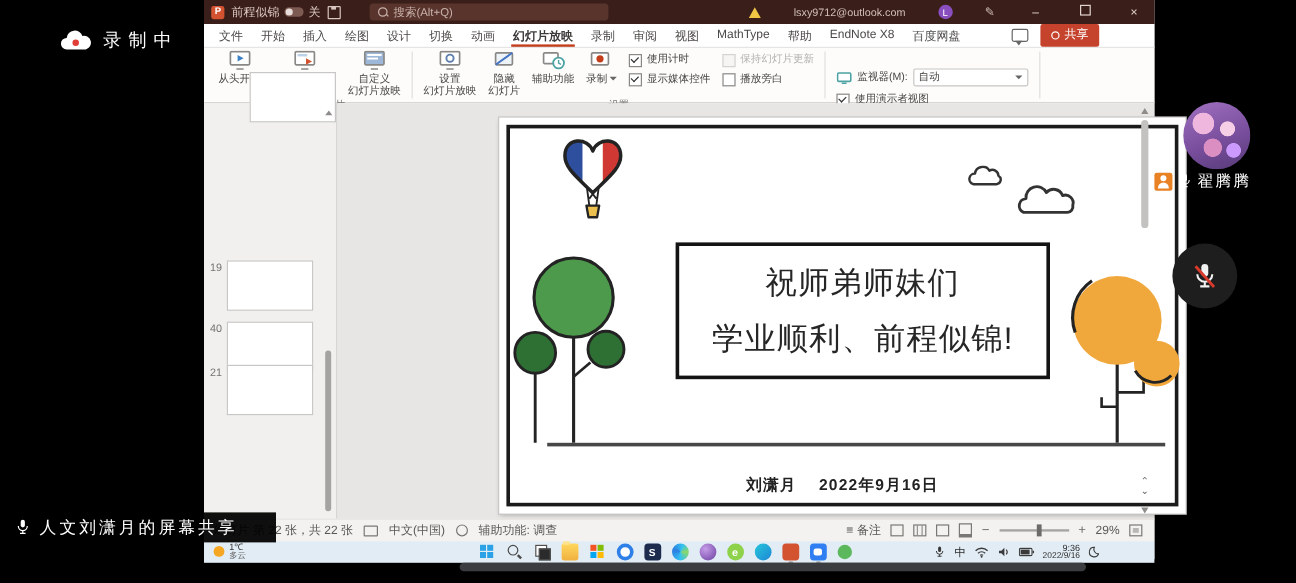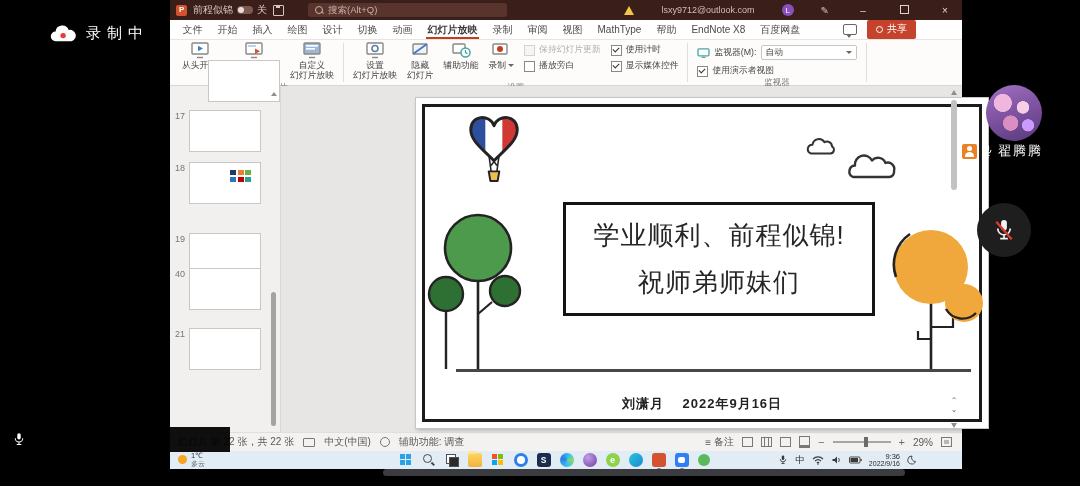--- a/index.html
+++ b/index.html
@@ -70,21 +70,21 @@
   .rbtn{display:flex;flex-direction:column;align-items:center;padding:1px 4px;font-size:8.8px;color:#464542;line-height:1.18;text-align:center;}
   .rbtn .lbl{white-space:pre-line;}
   .rbtn svg{margin-bottom:1px;}
   .caret{display:inline-block;border-left:3px solid transparent;border-right:3px solid transparent;border-top:3.5px solid #666;margin-left:2px;vertical-align:1px;}
   .cbcol{display:flex;flex-direction:column;gap:4px;padding:3px 4px 0;}
   .cb{display:flex;align-items:center;gap:4px;font-size:8.8px;color:#464542;white-space:nowrap;}
   .cb .box{width:9px;height:9px;border:1px solid #8a8886;background:#fff;position:relative;flex:0 0 auto;}
   .cb.checked .box::after{content:"";position:absolute;left:1px;top:1.5px;width:5px;height:3px;border-left:1.4px solid #333;border-bottom:1.4px solid #333;transform:rotate(-45deg);}
   .cb.disabled{color:#b3b1af;}
   .cb.disabled .box{border-color:#d5d3d1;background:#f6f5f4;}
-  .moncol{display:flex;flex-direction:column;gap:5px;padding:4px 4px 0;}
+  .moncol{display:flex;flex-direction:column;gap:5px;padding:16px 4px 0;}
   .monrow{display:flex;align-items:center;gap:4px;font-size:8.8px;color:#464542;white-space:nowrap;}
   .mon-dd{border:1px solid #c8c6c4;background:#fff;min-width:86px;height:13px;display:flex;align-items:center;justify-content:space-between;padding:0 4px;border-radius:2px;}
   
   .workspace{position:relative;height:346px;background:#e8e6e4;display:flex;}
   .thumbs{position:relative;width:110px;background:#f1f0ef;border-right:1px solid #d8d6d4;flex:0 0 auto;}
   .thumb-row{position:absolute;left:0;display:flex;gap:4px;align-items:flex-start;}
   .tnum{width:15px;text-align:right;font-size:9px;color:#767472;padding-top:1px;flex:0 0 auto;}
   .tnum.sel{color:#b7472a;font-weight:bold;}
   .tbox{width:72px;height:42px;background:#fff;border:1px solid #c9c7c5;box-sizing:border-box;padding:3px 4px;overflow:hidden;position:relative;}
   .tbox.sel{border:2px solid #b02a22;}
@@ -307,37 +307,37 @@
             <span class="lbl">辅助功能</span>
           </div>
           <div class="rbtn">
             <svg width="24" height="17" viewBox="0 0 24 17">
               <rect x="4" y="2" width="14" height="10" rx="1" fill="#fff" stroke="#8a8886" stroke-width="1.4"></rect>
               <circle cx="11" cy="7" r="3" fill="#c43e1c"></circle>
             </svg>
             <span class="lbl"><span>录制</span><span class="caret"></span></span>
           </div>
           <div class="cbcol">
+            <div class="cb checked">
+              <span class="box"></span>
+              <span>使用计时</span>
+            </div>
+            <div class="cb checked">
+              <span class="box"></span>
+              <span>显示媒体控件</span>
+            </div>
+          </div>
+          <div class="cbcol">
             <div class="cb disabled">
               <span class="box"></span>
               <span>保持幻灯片更新</span>
             </div>
             <div class="cb">
               <span class="box"></span>
               <span>播放旁白</span>
-            </div>
-          </div>
-          <div class="cbcol">
-            <div class="cb checked">
-              <span class="box"></span>
-              <span>使用计时</span>
-            </div>
-            <div class="cb checked">
-              <span class="box"></span>
-              <span>显示媒体控件</span>
             </div>
           </div>
         </div>
         <div class="rgroup-label">设置</div>
       </div>
       <div class="rsep"></div>
       <div class="rgroup">
         <div class="rgroup-body">
           <div class="moncol">
             <div class="monrow">
@@ -362,61 +362,40 @@
       <div class="rsep"></div>
     </div>
 
     <div class="workspace">
 
       <div class="thumbs">
         <div class="thumb-row" style="top:-26px;left:19px">
           <span class="tnum"></span>
           <span class="tbox"><span class="photo full"></span></span>
         </div>
-        <div class="thumb-row" style="top:24px">
-          <span class="tnum">17</span>
-          <span class="tbox"><span class="mini-head"></span><span class="mini-squig"></span><span class="photo"></span></span>
-        </div>
-        <div class="thumb-row" style="top:76px">
-          <span class="tnum">18</span>
-          <span class="tbox">
-            <span class="mini-head"></span><span class="mini-squig"></span>
-            <span class="ln" style="width:50%"></span><span class="ln" style="width:45%"></span>
-            <span class="ln" style="width:52%"></span><span class="ln" style="width:40%"></span>
-            <span class="ln" style="width:48%"></span><span class="ln" style="width:35%"></span>
-            <span class="grid6">
-                <i class="g1"></i>
-                <i class="g2"></i>
-                <i class="g3"></i>
-                <i class="g4"></i>
-                <i class="g5"></i>
-                <i class="g6"></i>
-              </span>
-          </span>
-        </div>
-        <div class="thumb-row" style="top:147px">
+        <div class="thumb-row" style="top:131px">
           <span class="tnum">19</span>
           <span class="tbox">
             <span class="mini-head"></span><span class="mini-squig"></span>
             <span class="ln" style="width:92%"></span><span class="ln" style="width:85%"></span>
             <span class="ln red" style="width:88%"></span><span class="ln" style="width:90%"></span>
             <span class="ln" style="width:80%"></span><span class="ln" style="width:86%"></span>
             <span class="ln" style="width:70%"></span>
           </span>
         </div>
         <div class="thumb-row" style="top:182px">
           <span class="tnum">40</span>
           <span class="tbox">
             <span class="mini-head"></span><span class="mini-squig"></span>
             <span class="ln" style="width:85%"></span><span class="ln red" style="width:80%"></span>
             <span class="ln" style="width:90%"></span><span class="ln" style="width:60%"></span>
             <span class="ln" style="width:75%"></span>
           </span>
         </div>
-        <div class="thumb-row" style="top:242px">
+        <div class="thumb-row" style="top:218px">
           <span class="tnum">21</span>
           <span class="tbox">
             <span class="mini-head"></span><span class="mini-squig"></span>
             <span class="ln" style="width:45%"></span><span class="ln" style="width:60%"></span>
             <span class="ln" style="width:68%"></span><span class="ln" style="width:55%"></span>
             <span class="ln" style="width:62%"></span>
           </span>
         </div>
         <div class="thumb-scroll">
           <span class="up"></span>
@@ -466,22 +445,22 @@
             <path d="M65 120 h-13 v-8" stroke="#232323" stroke-width="2.2" fill="none"></path>
             <circle cx="65" cy="48" r="37" fill="#f0a83c"></circle>
             <path d="M30 58 A37 37 0 0 1 44 15" stroke="#232323" stroke-width="2.6" fill="none"></path>
             <circle cx="98" cy="84" r="19" fill="#f0a83c"></circle>
             <path d="M80 90 a19 19 0 0 0 30 4" stroke="#232323" stroke-width="2.4" fill="none"></path>
           </svg>
 
           <div class="ground"></div>
 
           <div class="wishbox">
+            <div class="wish">祝师弟师妹们</div>
             <div class="wish">学业顺利、前程似锦!</div>
-            <div class="wish">祝师弟师妹们</div>
           </div>
           <div class="slide-footer">刘潇月　 2022年9月16日</div>
         </div>
 
         <div class="v-scroll">
           <span class="a up"></span>
           <span class="th"></span>
           <span class="nav">⌃<br>⌄</span>
           <span class="a dn"></span>
         </div>
@@ -566,20 +545,21 @@
     </div>
   </div>
 
   <div class="bottom-pill"></div>
 
   <div class="share-banner">
     <svg width="14" height="15" viewBox="0 0 24 26">
       <rect x="9" y="2" width="6" height="11" rx="3" fill="#fff"></rect>
       <path d="M5.5 11 a6.5 6.5 0 0 0 13 0 M12 17.5 v4 M8 21.5 h8" fill="none" stroke="#fff" stroke-width="1.8"></path>
     </svg>
+    <span>人文刘潇月的屏幕共享</span>
   </div>
 
   <div class="participant">
     <div class="avatar"></div>
     <div class="prow">
       <span class="pbadge"></span>
       <svg width="13" height="14" viewBox="0 0 24 26">
         <rect x="9" y="2" width="6" height="11" rx="3" fill="#fff"></rect>
         <path d="M5.5 11 a6.5 6.5 0 0 0 13 0 M12 17.5 v4 M8 21.5 h8" fill="none" stroke="#fff" stroke-width="1.8"></path>
       </svg>

